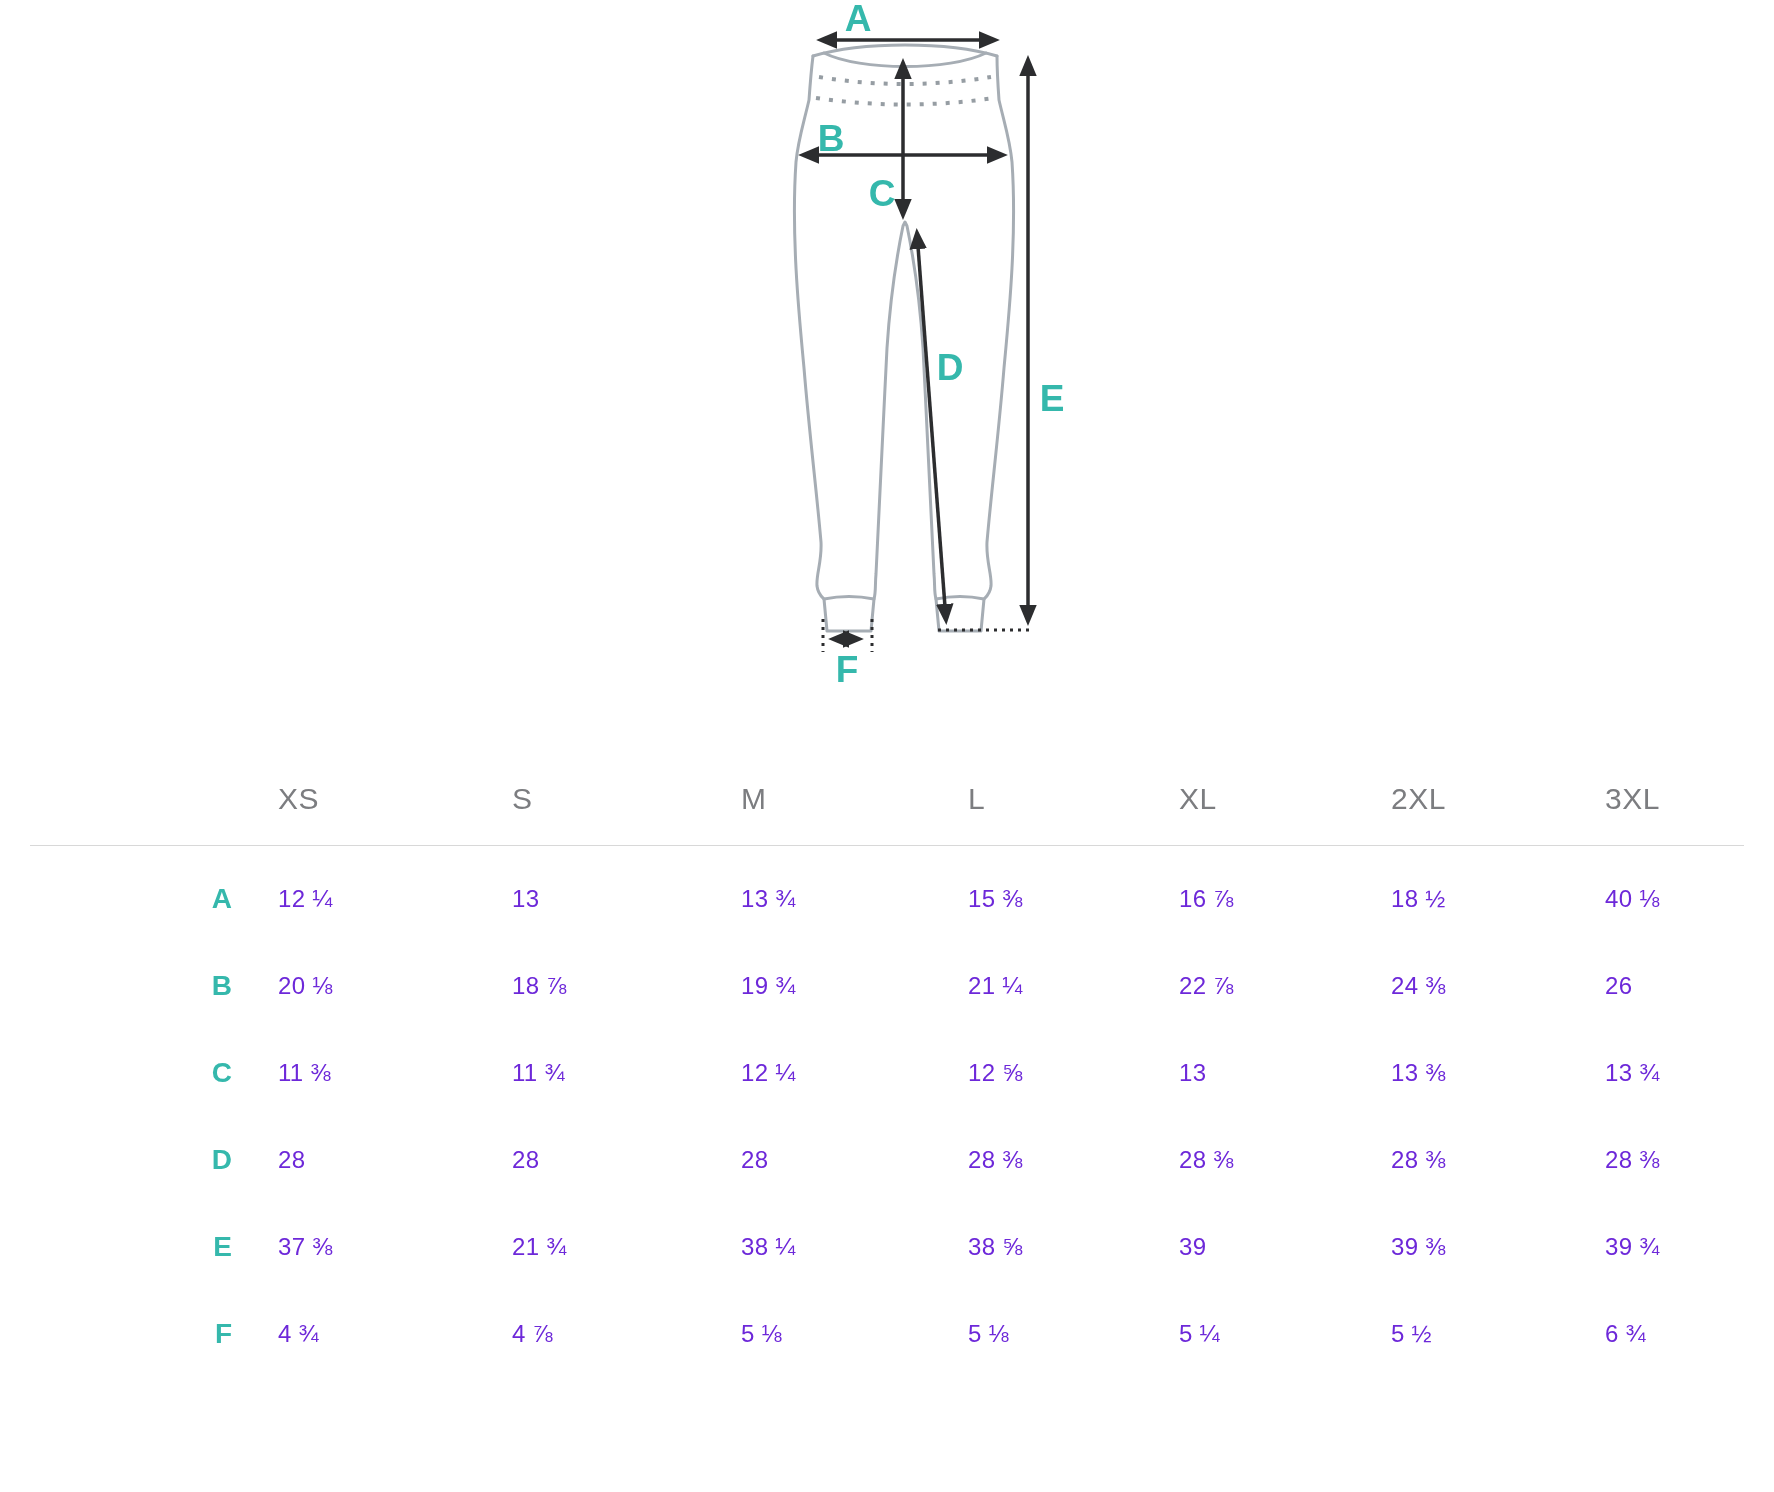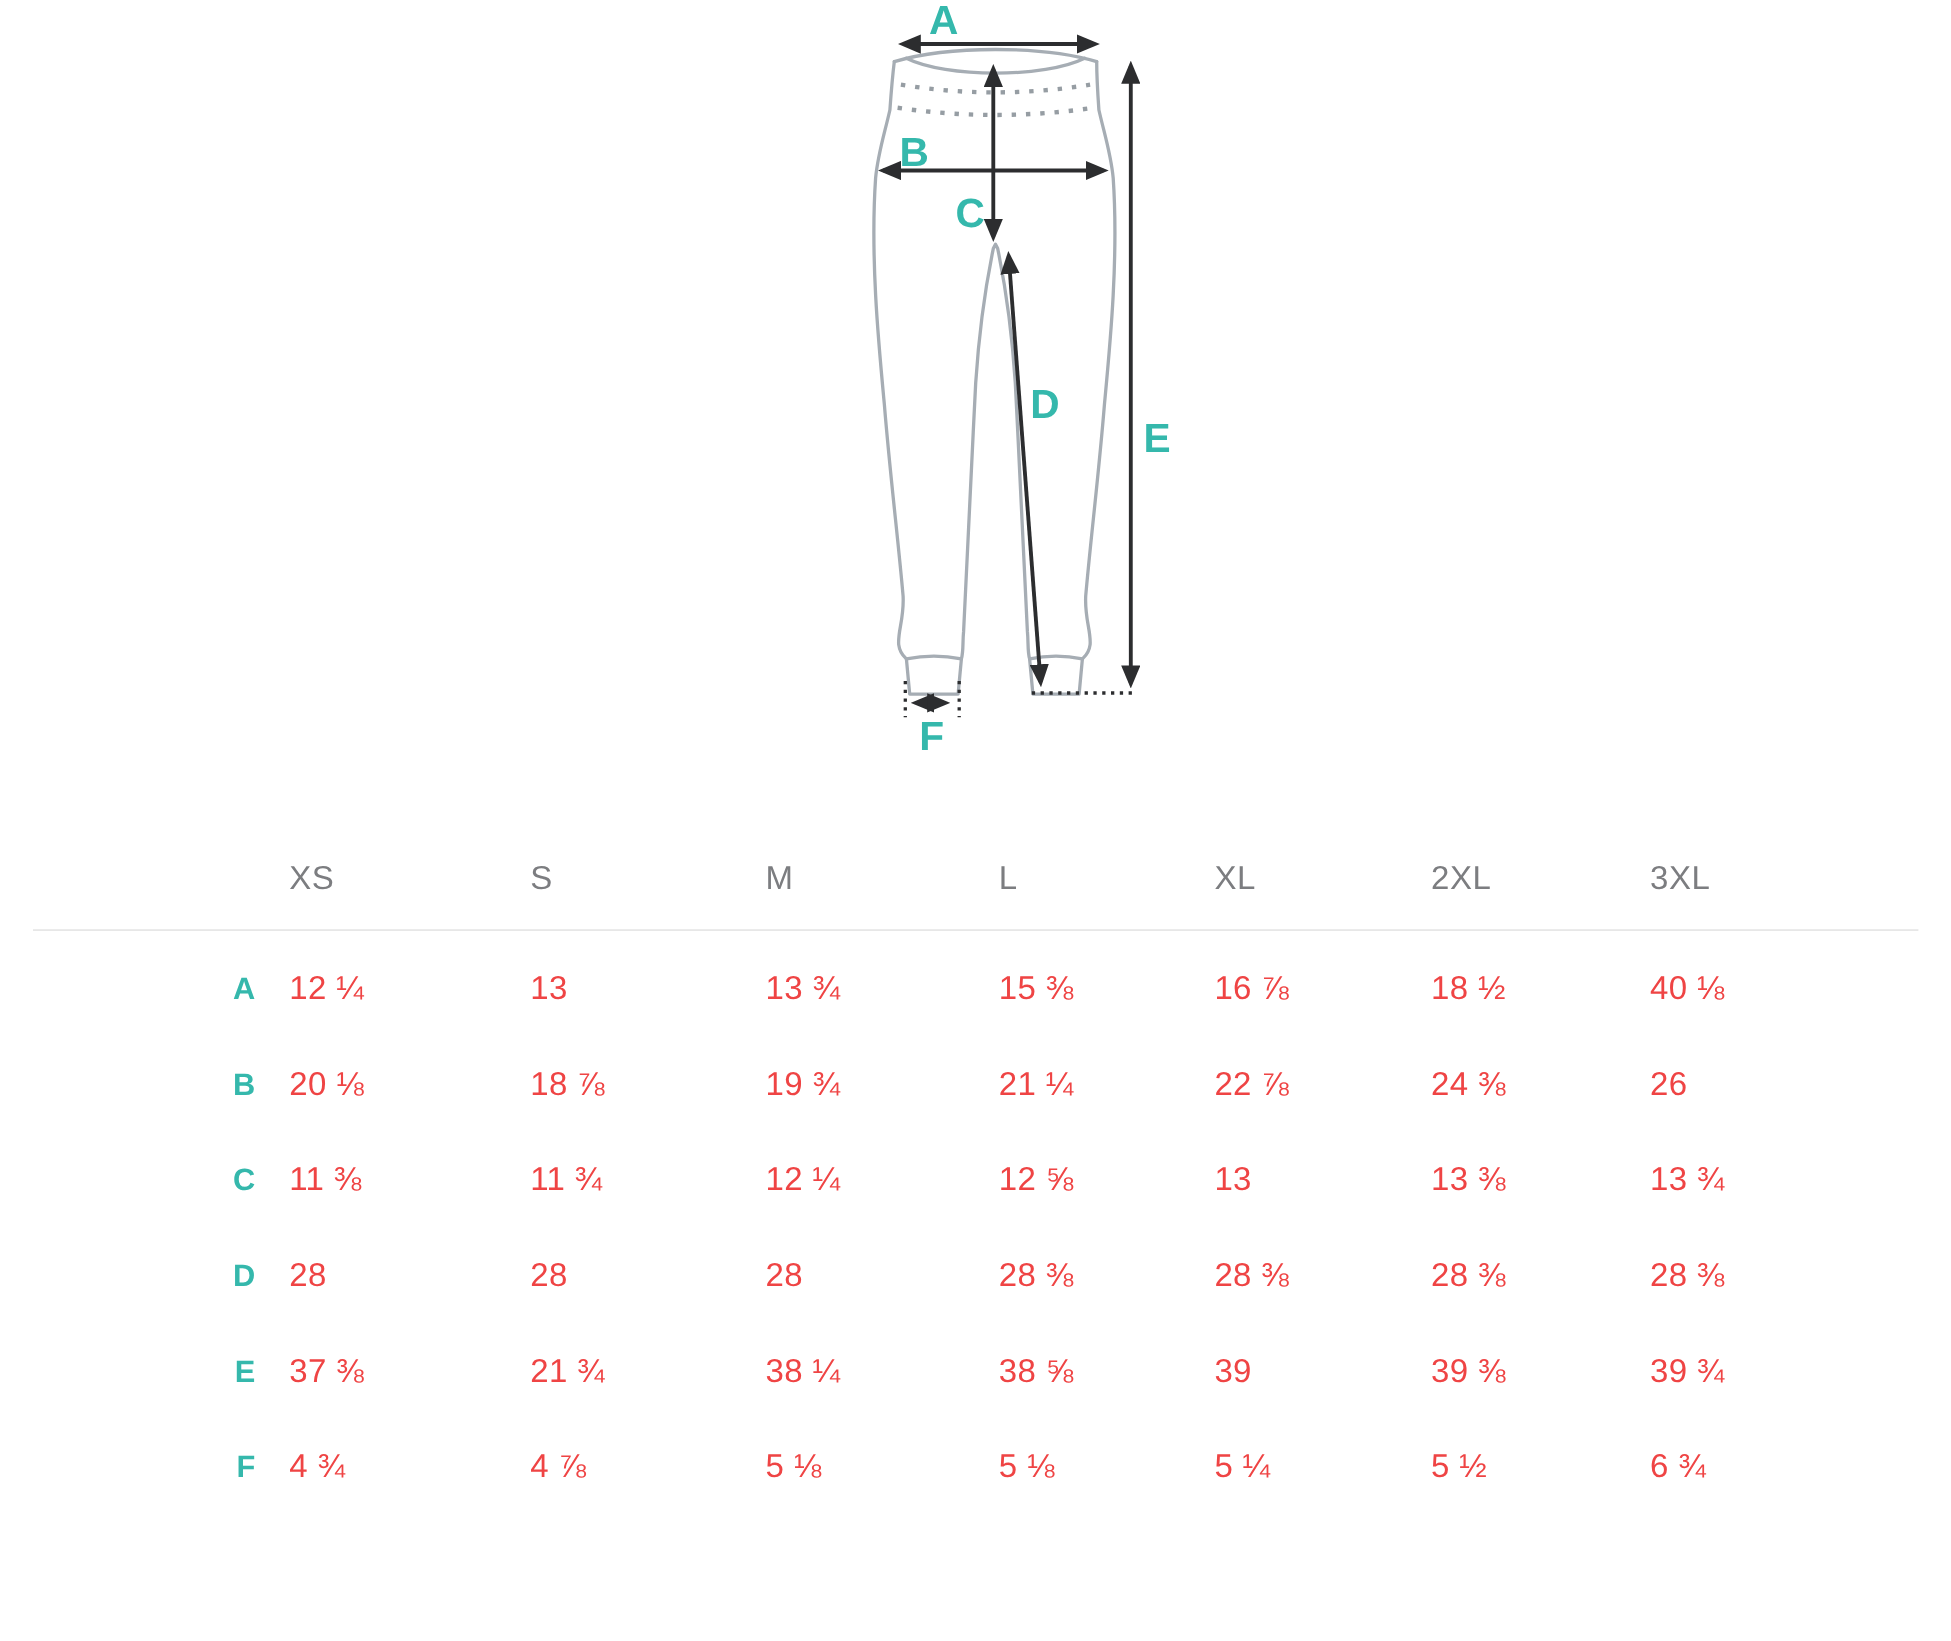--- a/index.html
+++ b/index.html
@@ -12,38 +12,39 @@
   .diagram{position:absolute;left:650px;top:0;width:460px;height:692px;}
   .diagram text{
     font-family:"Liberation Sans","DejaVu Sans",sans-serif;
     font-weight:bold;fill:#35b8ac;font-size:37px;text-anchor:middle;
   }
   
   .cols{
     display:grid;
     grid-template-columns:263px 219px 214px 212px 196px 197px 199px 1fr;
     align-items:center;
+    gap:15px;
   }
   .table-header{
     position:absolute;left:0;top:763px;width:1774px;height:72px;
     color:#7c7d80;font-size:30px;
   }
   .divider{
     position:absolute;left:30px;right:30px;top:845px;height:1px;background:#d8d8d8;
   }
   .table-body{
     position:absolute;left:0;top:846px;width:1774px;padding-top:9px;
   }
   .size-row{height:87px;}
   .row-label{
     text-align:right;padding-right:31px;
     color:#35b8ac;font-weight:bold;font-size:28px;
   }
   .cell{
-    color:#ef4444;font-size:30px;letter-spacing:.3px;white-space:nowrap;
+    color:#6d28d9;font-size:24px;letter-spacing:.3px;white-space:nowrap;
   }
   .header-cell{white-space:nowrap;letter-spacing:.5px;}
   
   .disclaimer{
     position:absolute;left:30px;top:1413px;width:1740px;
     color:#3b3d40;font-size:29px;line-height:40px;
   }
   .disclaimer div{white-space:nowrap;}
 </style>
 </head>

